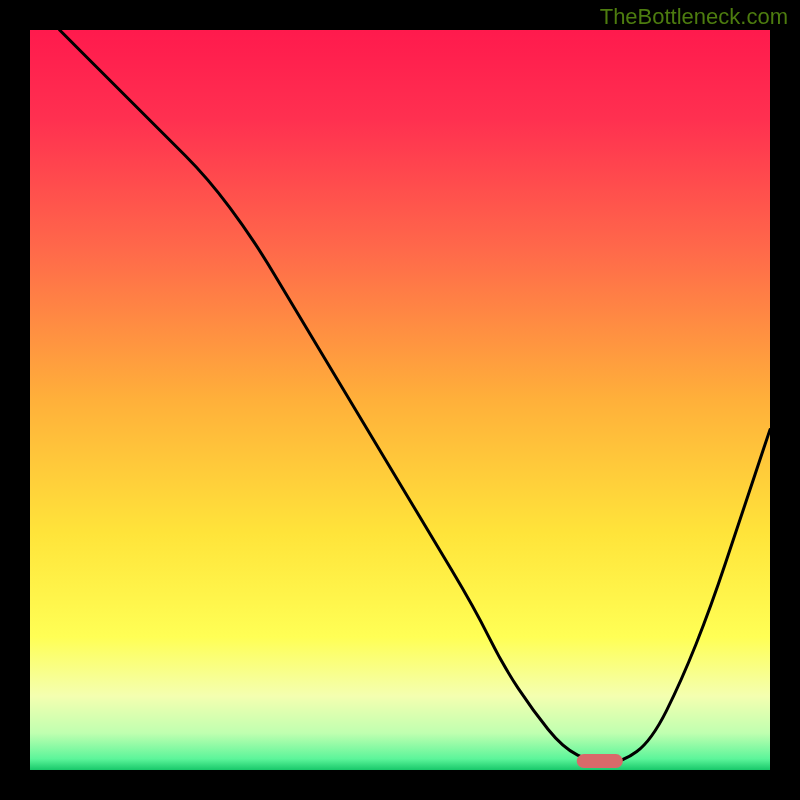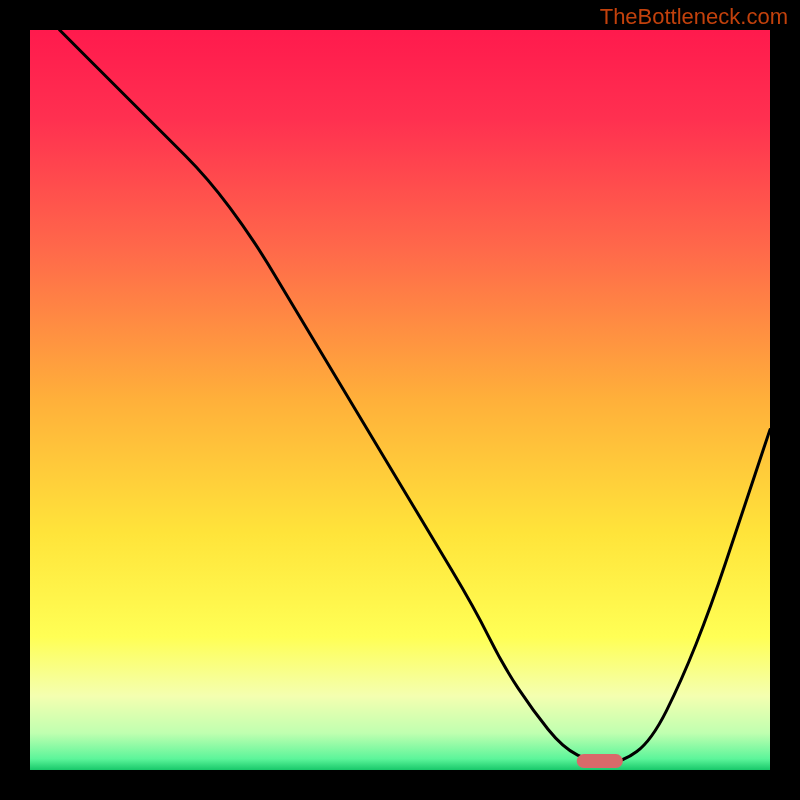--- a/index.html
+++ b/index.html
@@ -8,21 +8,21 @@
     width: 800px;
     height: 800px;
     background: #000;
     position: relative;
     font-family: Arial, sans-serif;
   }
   .watermark {
     position: absolute;
     top: 4px;
     right: 12px;
-    color: #c2410c;
+    color: #4d7c0f;
     font-size: 22px;
     font-weight: 500;
     z-index: 10;
   }
   .plot-area {
     position: absolute;
     left: 30px;
     top: 30px;
     width: 740px;
     height: 740px;

